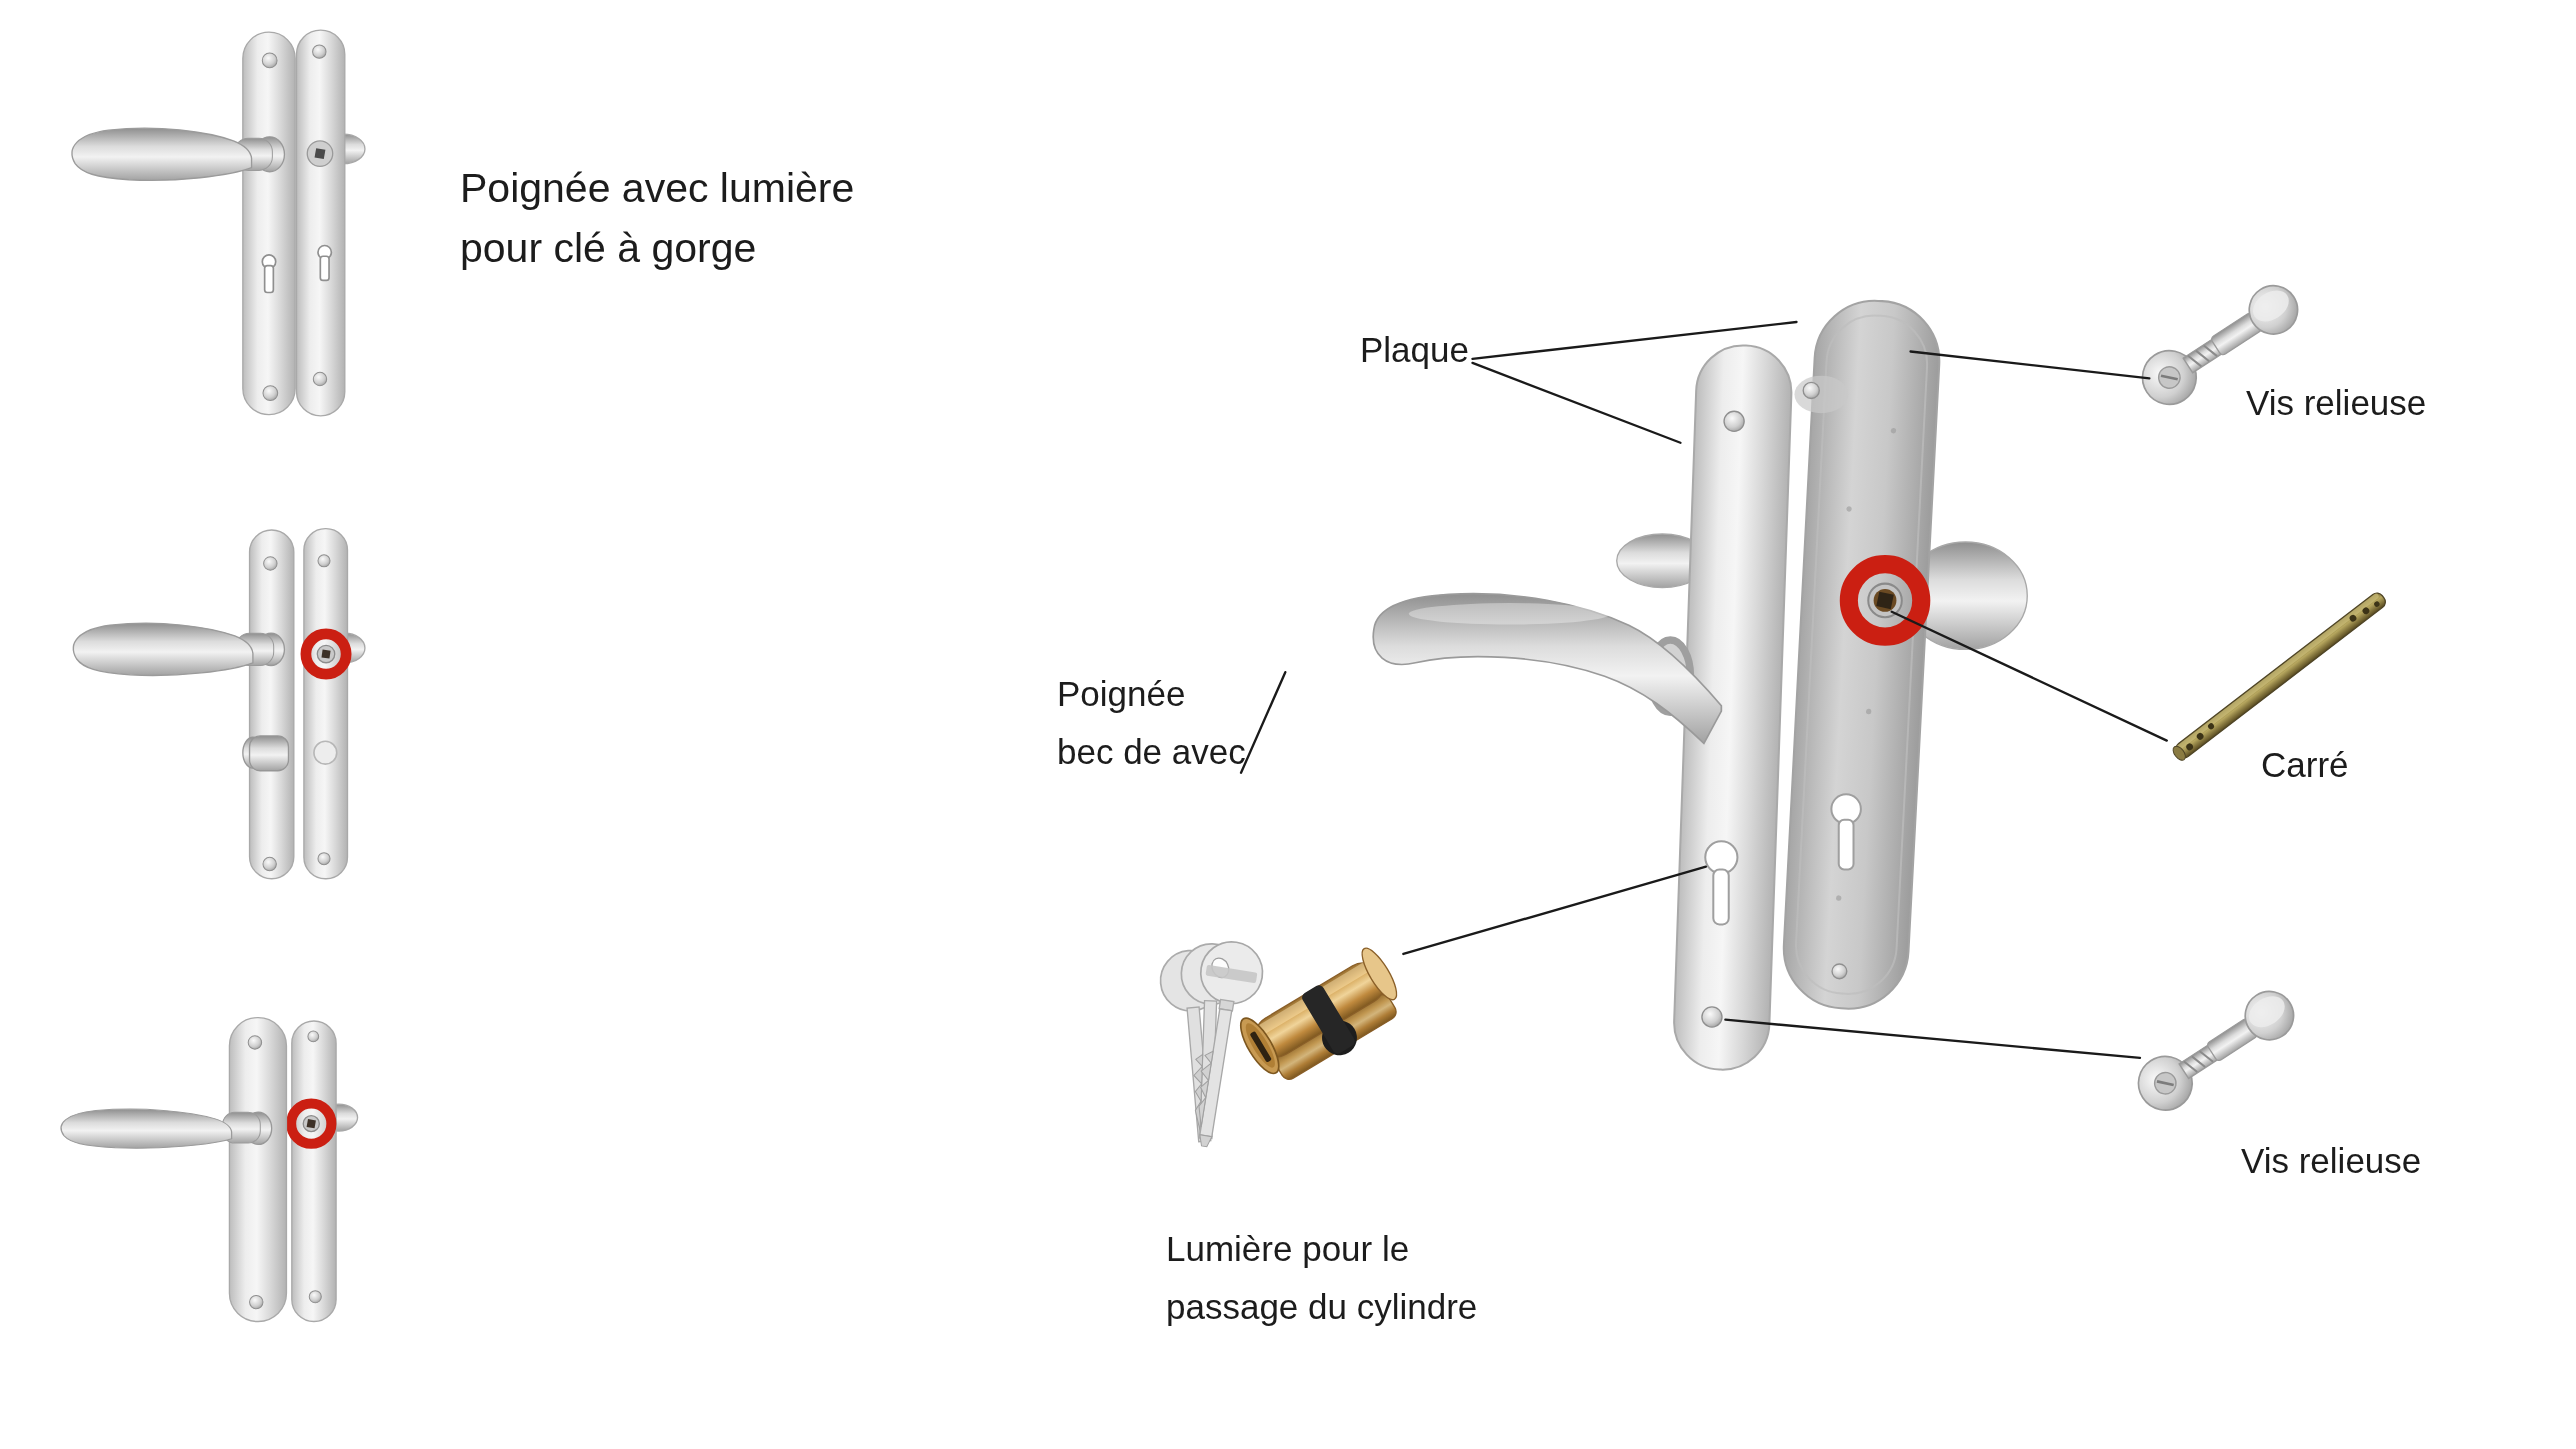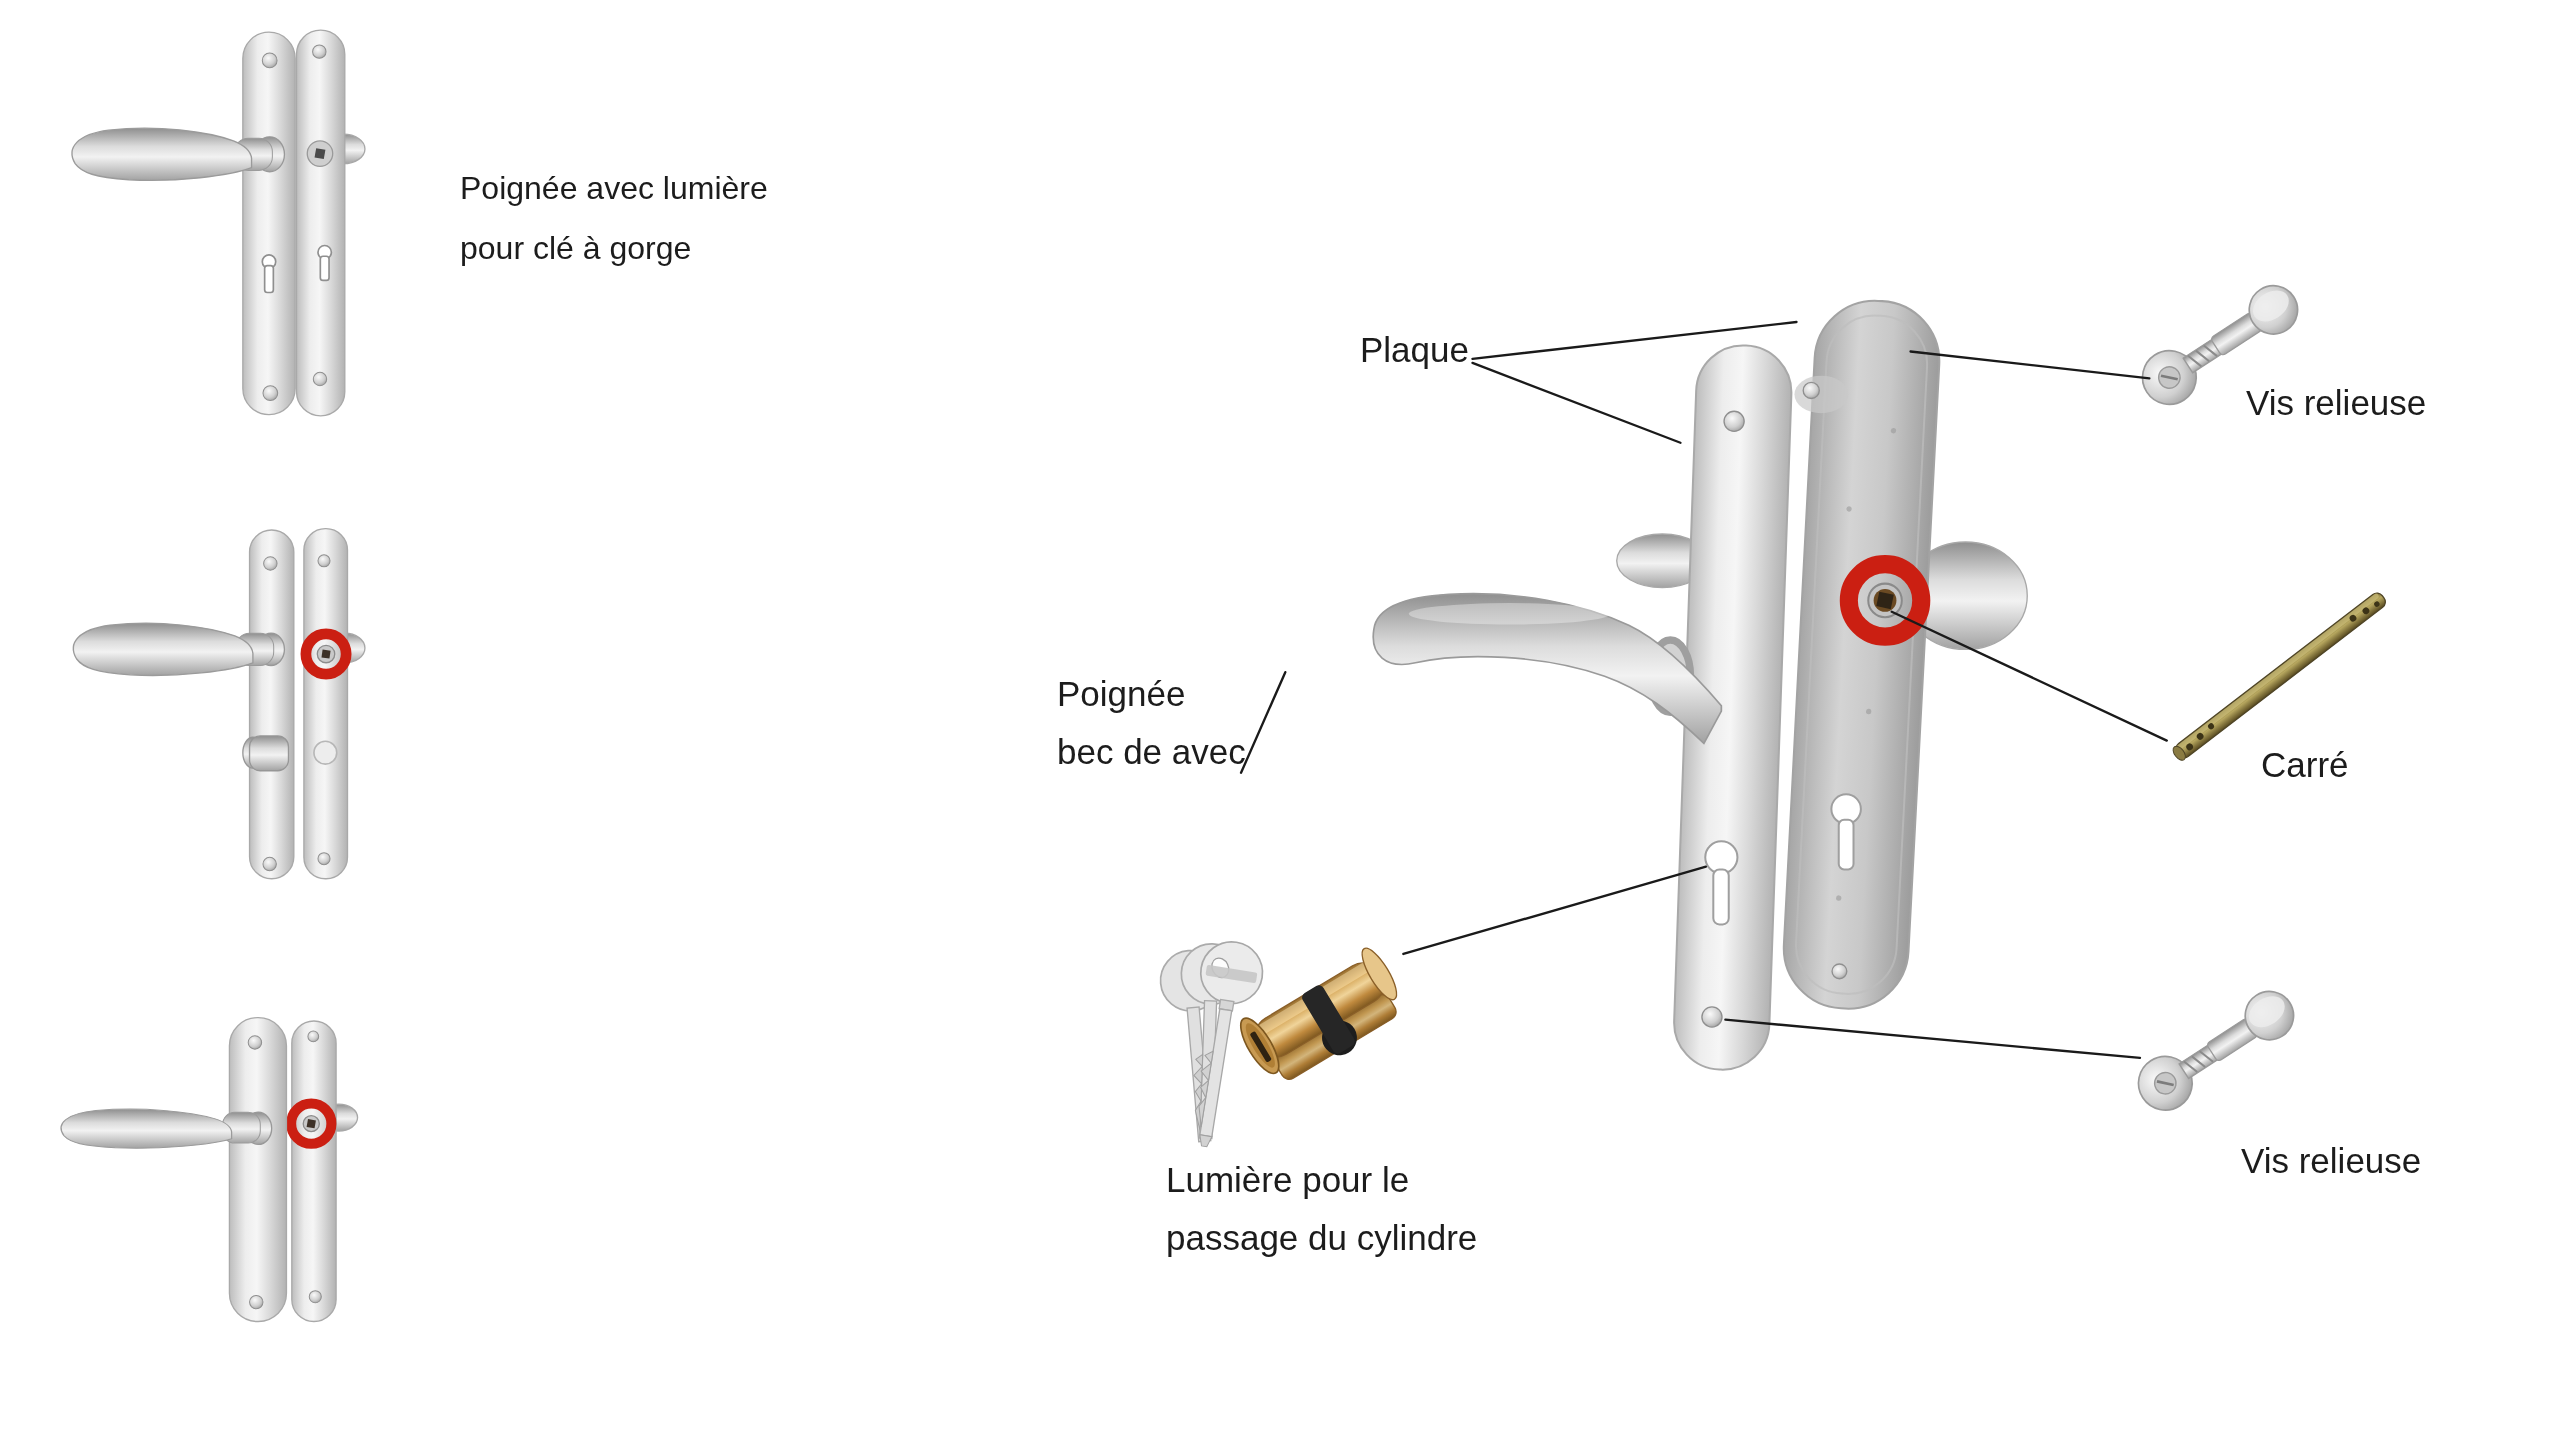--- a/index.html
+++ b/index.html
@@ -1,19 +1,19 @@
 <!DOCTYPE html>
 <html style="font-size:10.7px"><head>
 <meta charset="utf-8">
 <style>
   html,body{margin:0;padding:0;background:#ffffff;}
   #canvas{position:relative;width:2576px;height:1449px;background:#ffffff;overflow:hidden;
           font-family:"Liberation Sans", sans-serif;}
   #art{position:absolute;left:0;top:0;width:2576px;height:1449px;}
-  .label{position:absolute;color:#1c1c1c;font-size:32px;line-height:60px;
+  .label{position:absolute;color:#1c1c1c;font-size:41px;line-height:60px;
          white-space:pre-line;letter-spacing:0px;}
   .label.right{font-size:35px;line-height:58px;}
 </style>
 </head>
 <body>
 
 <div id="canvas">
 
 <svg id="art" viewBox="0 0 3840 2160">
   <defs>
@@ -257,18 +257,18 @@
 </svg>
 
   <div class="label" style="left:460px;top:158px;">Poignée avec lumière
 pour clé à gorge</div>
 
   <div class="label right" style="left:1360px;top:321px;">Plaque</div>
   <div class="label right" style="left:2246px;top:374px;">Vis relieuse</div>
   <div class="label right" style="left:1057px;top:665px;">Poignée
 bec de avec</div>
   <div class="label right" style="left:2261px;top:736px;">Carré</div>
-  <div class="label right" style="left:1166px;top:1151px;">Lumière pour le
+  <div class="label right" style="left:1166px;top:1220px;">Lumière pour le
 passage du cylindre</div>
   <div class="label right" style="left:2241px;top:1132px;">Vis relieuse</div>
 
 </div>
 
 
 </body></html>

